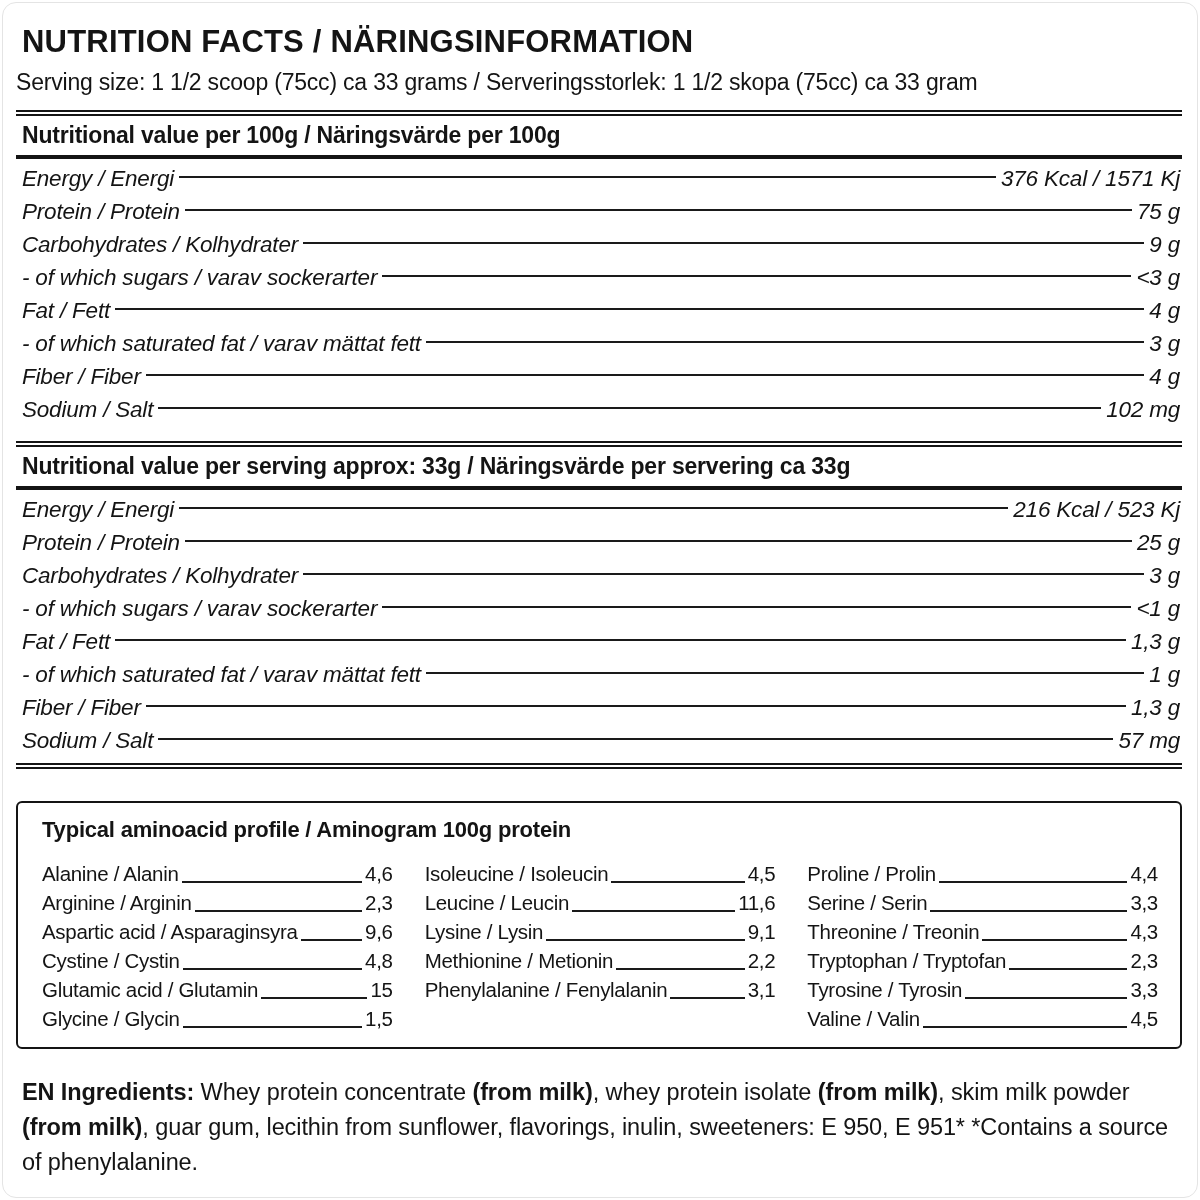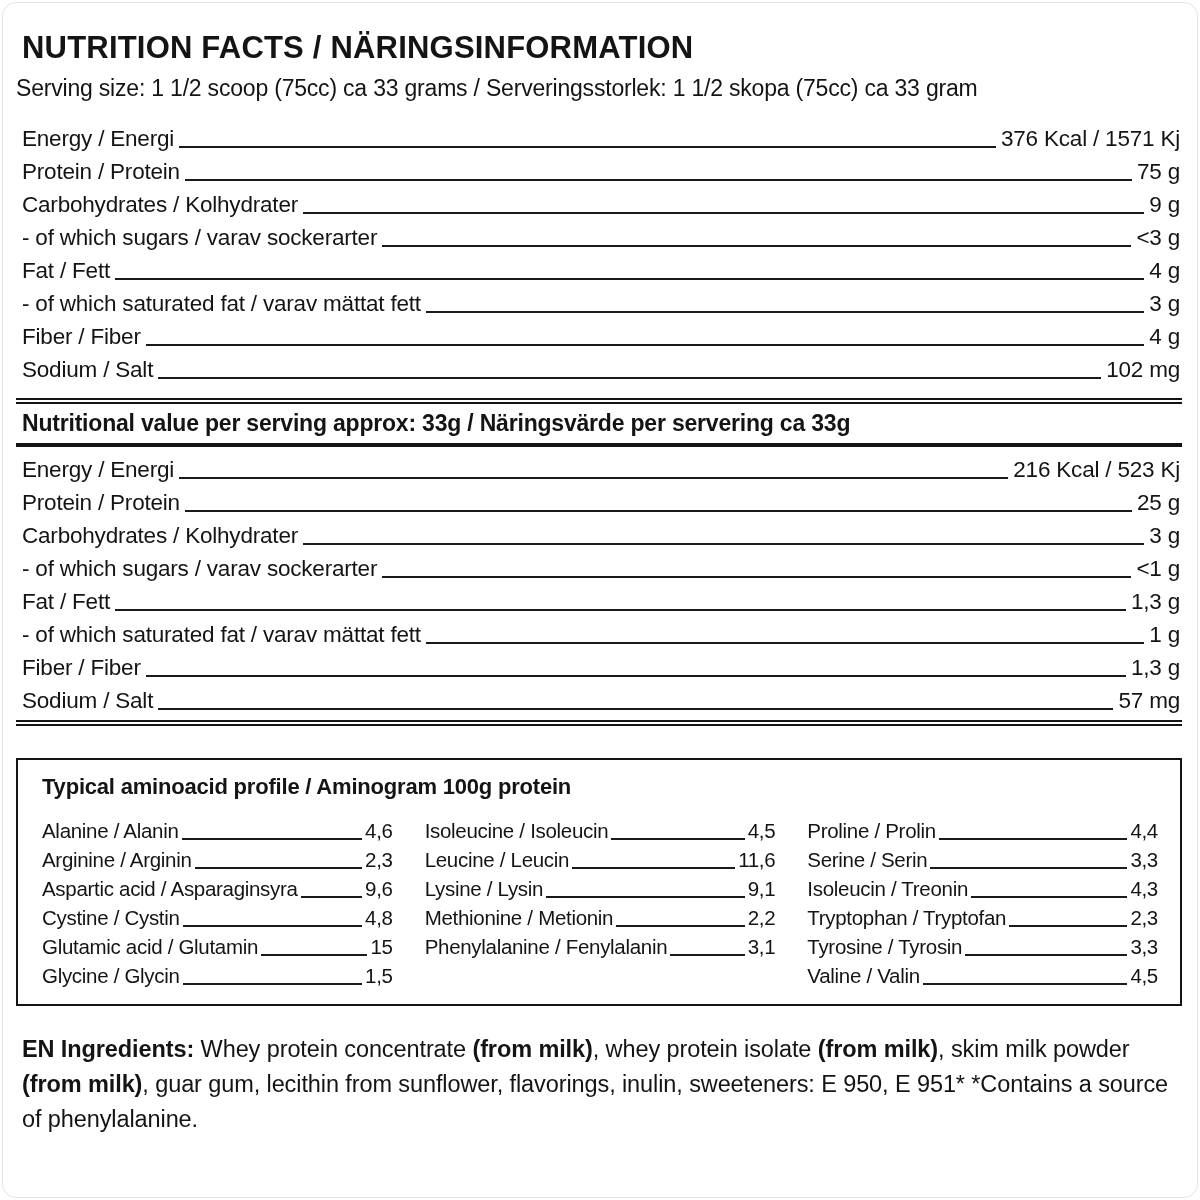--- a/index.html
+++ b/index.html
@@ -14,21 +14,21 @@
   .frame {
     position: absolute;
     inset: 2px;
     border: 1px solid #e4e4e4;
     border-radius: 14px;
     pointer-events: none;
   }
   .page {
     position: absolute;
     inset: 0;
-    padding: 22px 18px 10px 16px;
+    padding: 16px 18px 10px 16px;
   }
 
   
   .title {
     font-size: 31px;
     font-weight: 800;
     letter-spacing: 0.2px;
     padding: 8px 0 4px 6px;
   }
   .serving-line {
@@ -45,40 +45,41 @@
     border-bottom: 4px solid #141414;
     font-size: 23px;
     font-weight: 700;
     letter-spacing: -0.2px;
     padding: 6px 0 6px 6px;
   }
   .rows { padding: 3px 0 6px 0; }
   .sect.closed .rows { border-bottom: 6px double #141414; }
   .row {
     display: flex;
-    align-items: flex-end;
+    align-items: center;
     height: 33px;
     font-size: 22.5px;
     letter-spacing: -0.2px;
     padding: 0 2px 0 6px;
+    font-style: italic;
   }
   .lbl { white-space: nowrap; }
   .leader {
     flex: 1;
     min-width: 10px;
     border-bottom: 2px solid #1a1a1a;
     margin: 0 5px 4px 5px;
   }
   .val { white-space: nowrap; }
 
   
   .amino-box {
     margin-top: 32px;
     border: 2px solid #141414;
-    border-radius: 0;
+    border-radius: 6px;
     padding: 14px 22px 16px 24px;
   }
   .amino-header {
     font-size: 22px;
     font-weight: 700;
     letter-spacing: -0.2px;
     margin-bottom: 14px;
   }
   .amino-grid {
     display: grid;
@@ -108,20 +109,21 @@
 <body>
 
 <div class="frame"></div>
 
 <div class="page">
 
   <div class="title">NUTRITION FACTS / NÄRINGSINFORMATION</div>
   <div class="serving-line">Serving size: 1 1/2 scoop (75cc) ca 33 grams / Serveringsstorlek: 1 1/2 skopa (75cc) ca 33 gram</div>
 
   <div class="sect">
+    <div class="sect-header">Nutritional value per 100g / Näringsvärde per 100g</div>
     <div class="rows">
 
     <div class="row">
           <span class="lbl">Energy / Energi</span>
           <span class="leader"></span>
           <span class="val">376 Kcal / 1571 Kj</span>
         </div>
         <div class="row">
           <span class="lbl">Protein / Protein</span>
           <span class="leader"></span>
@@ -277,21 +279,21 @@
             <span class="lbl">Proline / Prolin</span>
             <span class="leader"></span>
             <span class="val">4,4</span>
           </div>
           <div class="amino-row">
             <span class="lbl">Serine / Serin</span>
             <span class="leader"></span>
             <span class="val">3,3</span>
           </div>
           <div class="amino-row">
-            <span class="lbl">Isoleucin / Treonin</span>
+            <span class="lbl">Threonine / Treonin</span>
             <span class="leader"></span>
             <span class="val">4,3</span>
           </div>
           <div class="amino-row">
             <span class="lbl">Tryptophan / Tryptofan</span>
             <span class="leader"></span>
             <span class="val">2,3</span>
           </div>
           <div class="amino-row">
             <span class="lbl">Tyrosine / Tyrosin</span>

